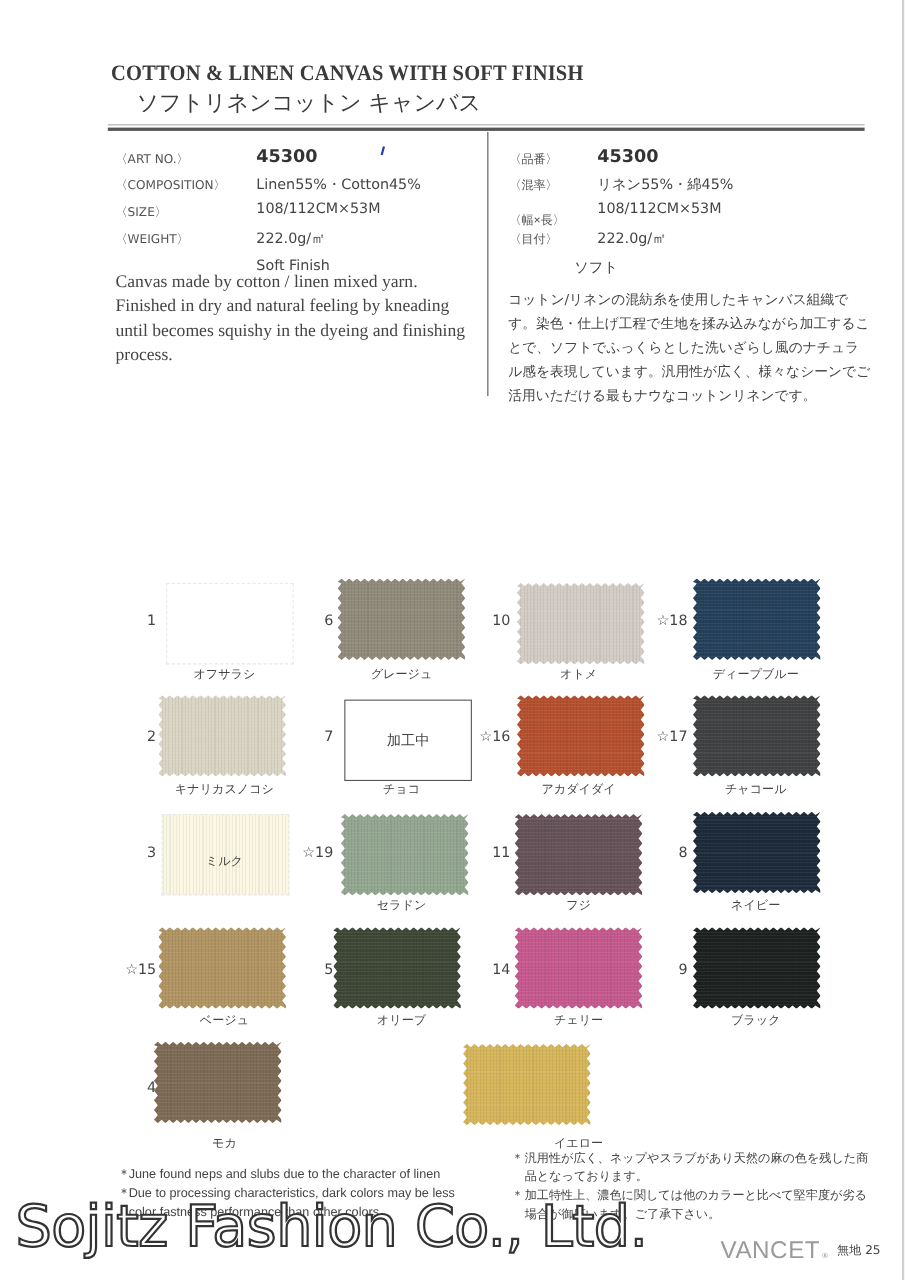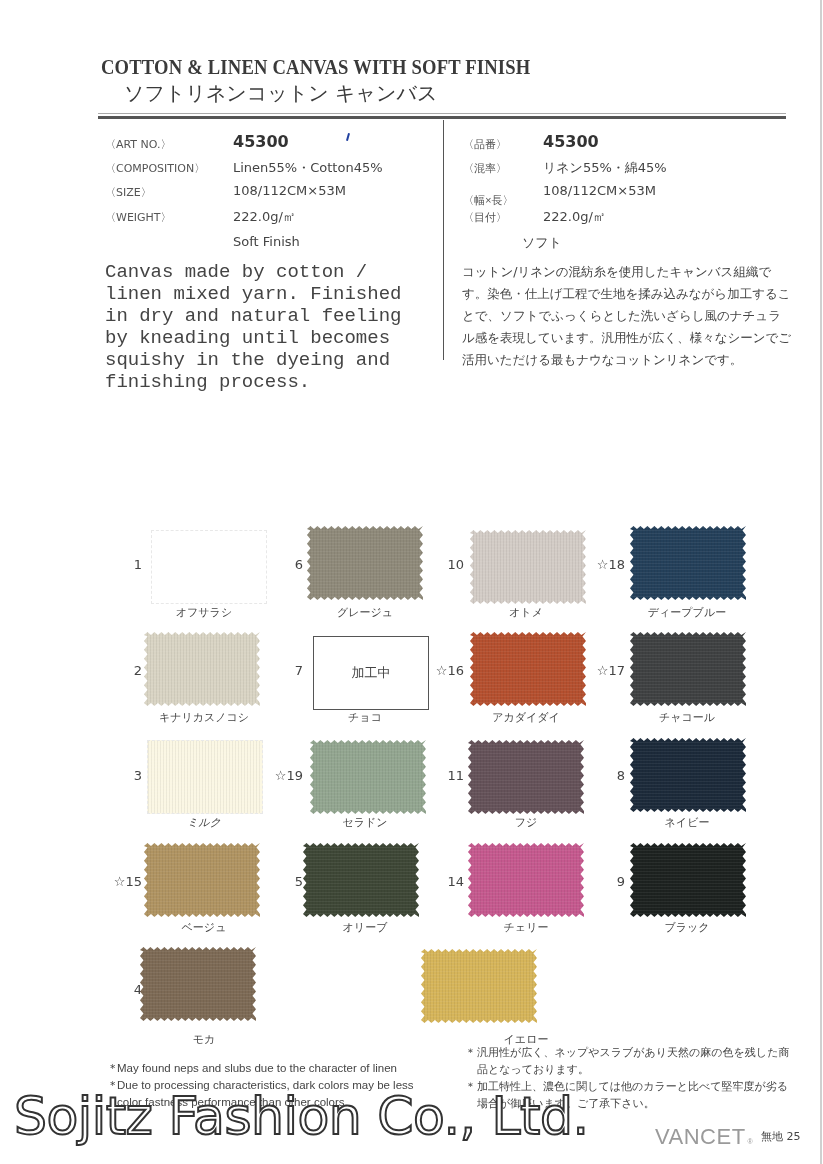--- a/index.html
+++ b/index.html
@@ -12,21 +12,21 @@
   .rule-thick { position: absolute; left: 98px; top: 116px; width: 688px; height: 3px; background: #555; }
   .vsep { position: absolute; left: 443px; top: 120px; width: 1px; height: 240px; background: #555; }
 
   .spec { position: absolute; font-size: 12px; color: #444; white-space: nowrap; }
   .spec-label { font-size: 11px; color: #555; }
   .spec-val { font-size: 13px; color: #444; }
   .spec-art { font-size: 16px; font-weight: bold; color: #333; }
   .pen-mark { position: absolute; left: 347px; top: 133px; width: 2px; height: 8px; background: #2040a0; transform: rotate(15deg); }
 
   .desc { position: absolute; font-size: 13.5px; line-height: 22px; color: #444; }
-  .desc-en { left: 105px; top: 261px; width: 330px; font-family: Liberation Mono, monospace; font-size: 19px; }
+  .desc-en { left: 105px; top: 246px; width: 330px; font-family: Liberation Serif, serif; font-size: 16px; }
   .desc-jp { left: 462px; top: 261px; width: 330px; font-size: 12.5px; }
 
   .swatch-num { position: absolute; font-size: 13px; color: #444; white-space: nowrap; text-align: right; width: 40px; }
   .swatch { position: absolute; width: 116px; height: 74px; }
   .swatch.pinked { clip-path: polygon(
     0% 4%, 3% 0%, 6% 4%, 9% 0%, 12% 4%, 15% 0%, 18% 4%, 21% 0%, 24% 4%, 27% 0%, 30% 4%, 33% 0%, 36% 4%, 39% 0%, 42% 4%, 45% 0%, 48% 4%, 51% 0%, 54% 4%, 57% 0%, 60% 4%, 63% 0%, 66% 4%, 69% 0%, 72% 4%, 75% 0%, 78% 4%, 81% 0%, 84% 4%, 87% 0%, 90% 4%, 93% 0%, 96% 4%, 100% 0%,
     97% 6%, 100% 12%, 97% 18%, 100% 24%, 97% 30%, 100% 36%, 97% 42%, 100% 48%, 97% 54%, 100% 60%, 97% 66%, 100% 72%, 97% 78%, 100% 84%, 97% 90%, 100% 96%, 100% 100%,
     96% 96%, 93% 100%, 90% 96%, 87% 100%, 84% 96%, 81% 100%, 78% 96%, 75% 100%, 72% 96%, 69% 100%, 66% 96%, 63% 100%, 60% 96%, 57% 100%, 54% 96%, 51% 100%, 48% 96%, 45% 100%, 42% 96%, 39% 100%, 36% 96%, 33% 100%, 30% 96%, 27% 100%, 24% 96%, 21% 100%, 18% 96%, 15% 100%, 12% 96%, 9% 100%, 6% 96%, 3% 100%, 0% 96%,
     3% 90%, 0% 84%, 3% 78%, 0% 72%, 3% 66%, 0% 60%, 3% 54%, 0% 48%, 3% 42%, 0% 36%, 3% 30%, 0% 24%, 3% 18%, 0% 12%, 3% 6%
   ); }
@@ -114,21 +114,21 @@
   <div class="swatch-num" style="left:424px;top:663px;">☆16</div>
   <div class="swatch pinked texture" style="left:470px;top:632px;background:#b5502f;"></div>
   <div class="swatch-name" style="left:466px;top:710px;">アカダイダイ</div>
 
   <div class="swatch-num" style="left:585px;top:663px;">☆17</div>
   <div class="swatch pinked texture" style="left:630px;top:632px;background:#3f4142;"></div>
   <div class="swatch-name" style="left:627px;top:710px;">チャコール</div>
 
   <div class="swatch-num" style="left:102px;top:768px;">3</div>
   <div class="swatch plain texture" style="left:147px;top:740px;background:#fbf7e4;"></div>
-  <div class="swatch-name" style="left:144px;top:815px;font-style:italic;">ミルク</div>
+  <div class="swatch-name" style="left:144px;top:775px;">ミルク</div>
 
   <div class="swatch-num" style="left:263px;top:768px;">☆19</div>
   <div class="swatch pinked texture" style="left:310px;top:740px;background:#93a690;"></div>
   <div class="swatch-name" style="left:305px;top:815px;">セラドン</div>
 
   <div class="swatch-num" style="left:424px;top:768px;">11</div>
   <div class="swatch pinked texture" style="left:468px;top:740px;background:#655259;"></div>
   <div class="swatch-name" style="left:466px;top:815px;">フジ</div>
 
   <div class="swatch-num" style="left:585px;top:768px;">8</div>
@@ -156,21 +156,21 @@
   <div class="swatch-name" style="left:144px;top:1032px;">モカ</div>
 
   <div class="swatch-num" style="left:424px;top:982px;">12</div>
   <div class="swatch pinked texture" style="left:421px;top:949px;background:#d6b55a;transform:translateX(0);"></div>
   <div class="swatch-name" style="left:466px;top:1032px;">イエロー</div>
 </div>
 
 <div class="notes notes-en">
   <div class="note-row">
     <span class="bullet">＊</span>
-    <span>May found neps and slubs due to the character of linen</span>
+    <span>June found neps and slubs due to the character of linen</span>
   </div>
   <div class="note-row">
     <span class="bullet">＊</span>
     <span>Due to processing characteristics, dark colors may be less color fastness performance than other colors.</span>
   </div>
 </div>
 
 <div class="notes notes-jp">
   <div class="note-row">
     <span class="bullet" style="width:12px;">＊</span>

